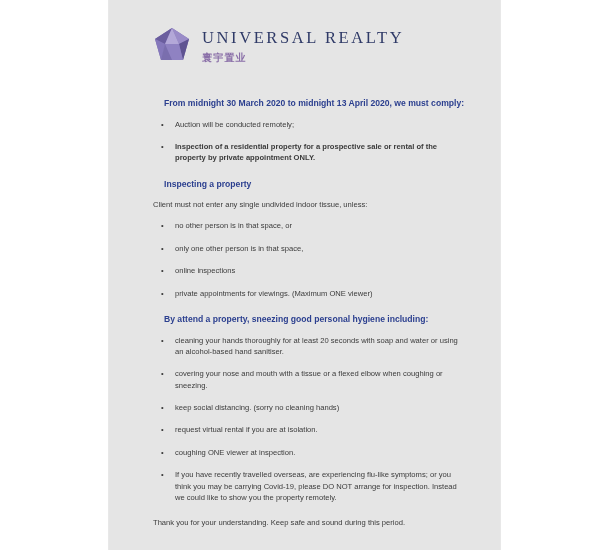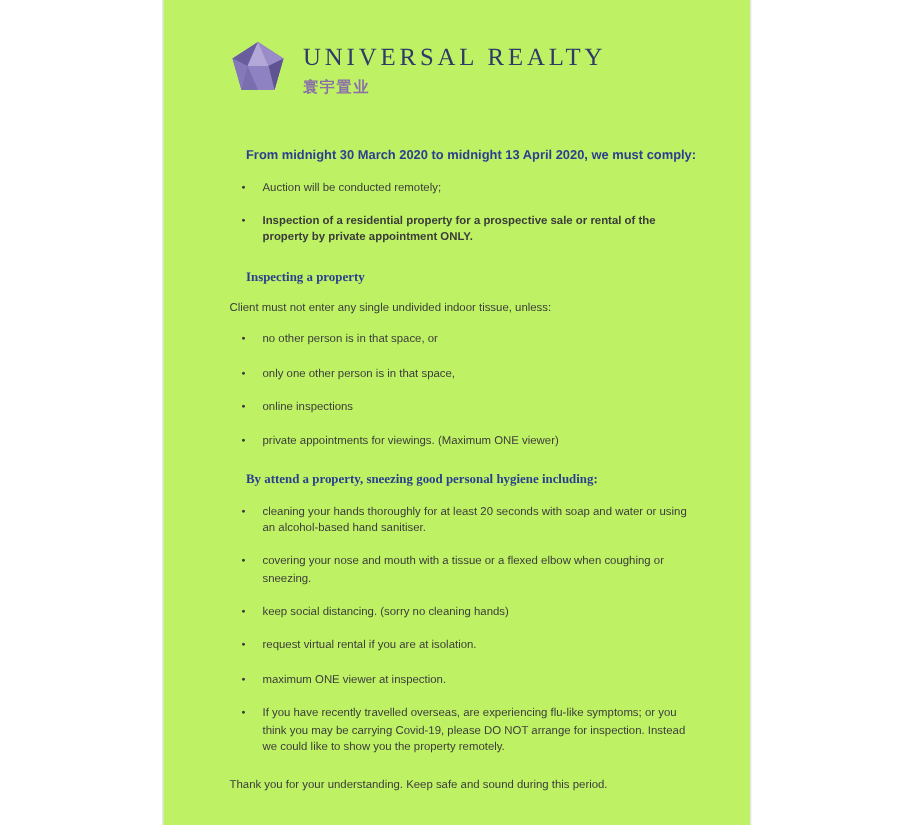--- a/index.html
+++ b/index.html
@@ -23,21 +23,21 @@
   }
   .gutter-left, .gutter-right {
     width: 109px;
     background: #ffffff;
     flex: 0 0 auto;
   }
   .gutter-right { width: 109px; }
   .doc-sheet {
     width: 391px;
     flex: 0 0 auto;
-    background: #bef264;
+    background: #e5e5e5;
     box-shadow: 0 0 0 1px #e8e8e8;
     padding: 0;
     position: relative;
   }
   .doc-inner {
     padding: 22px 33px 20px 44px;
   }
 
   
   .logo-row {
@@ -77,21 +77,20 @@
   
   h2.doc-head {
     font-size: 8.6px;
     color: #2b3f8f;
     font-weight: bold;
     margin: 0 0 9px 11px;
     line-height: 1.35;
   }
   .doc-head.spaced {
     margin-top: 15px;
-    font-family: Liberation Serif, serif;
   }
   p.doc-para {
     font-size: 7.6px;
     color: #3b3b3b;
     margin: 0 0 10px 0;
     line-height: 1.45;
   }
   .bullet-row {
     display: flex;
     font-size: 7.6px;
@@ -190,21 +189,21 @@
       <div class="bullet-row">
         <span class="bullet-dot">•</span>
         <span class="bullet-text">keep social distancing. (sorry no cleaning hands)</span>
       </div>
       <div class="bullet-row">
         <span class="bullet-dot">•</span>
         <span class="bullet-text">request virtual rental if you are at isolation.</span>
       </div>
       <div class="bullet-row">
         <span class="bullet-dot">•</span>
-        <span class="bullet-text">maximum ONE viewer at inspection.</span>
+        <span class="bullet-text">coughing ONE viewer at inspection.</span>
       </div>
       <div class="bullet-row">
         <span class="bullet-dot">•</span>
         <span class="bullet-text hang" style="margin-left:0;">If you have recently travelled overseas, are experiencing flu-like symptoms; or you think you may be carrying Covid-19, please DO NOT arrange for inspection. Instead we could like to show you the property remotely.</span>
       </div>
 
       <p class="doc-para" style="margin-top:14px;">Thank you for your understanding. Keep safe and sound during this period.</p>
 
     </div>
   </div>

